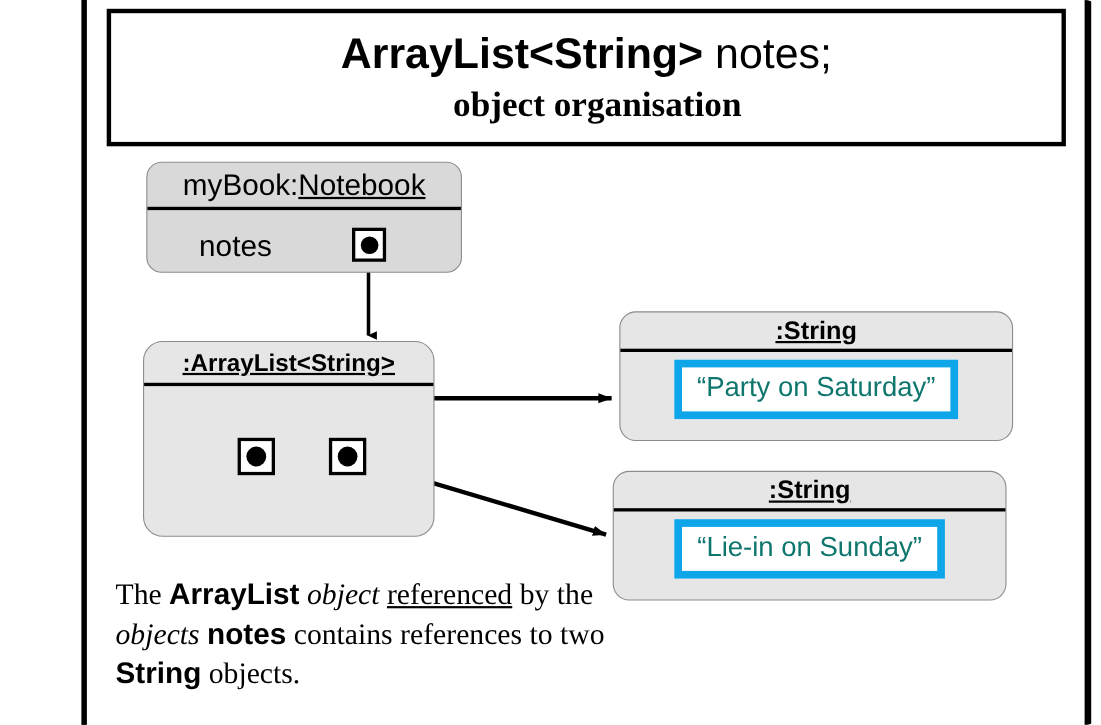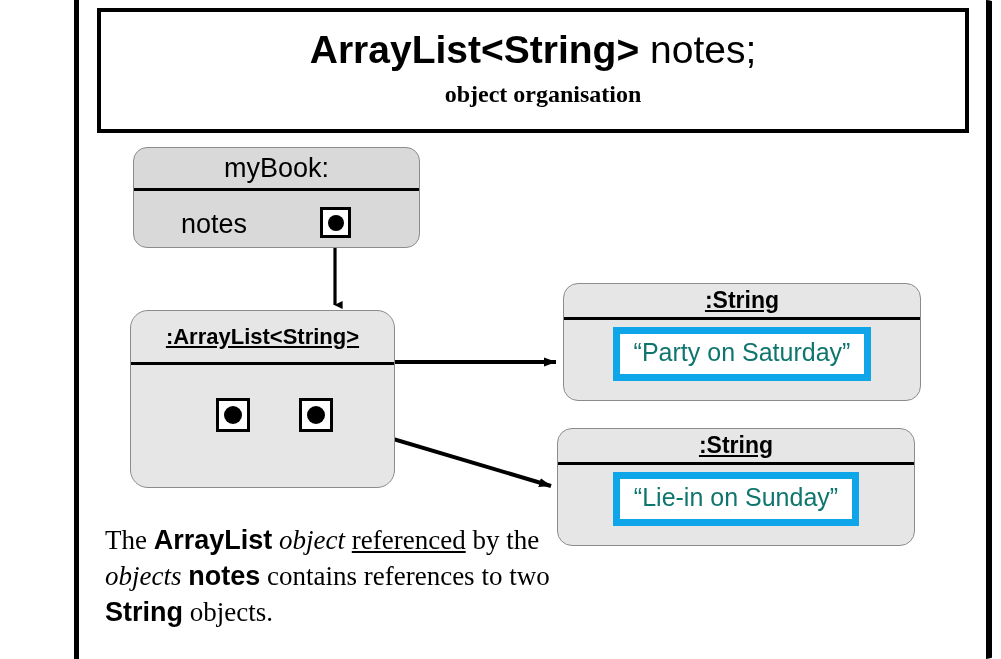--- a/index.html
+++ b/index.html
@@ -53,21 +53,21 @@
     font-family: "Liberation Sans", sans-serif;
     font-weight: bold;
   }
   .title-line1 .plain {
     font-family: "Liberation Sans", sans-serif;
     font-weight: normal;
   }
   .title-line2 {
     font-family: "Liberation Serif", serif;
     font-weight: bold;
-    font-size: 24px;
+    font-size: 32px;
     line-height: 42px;
     color: #000000;
     white-space: nowrap;
     margin-left: 20px;
   }
 
   
   .uml-box {
     position: absolute;
     box-sizing: border-box;
@@ -145,21 +145,21 @@
 
   
   #obj-arraylist {
     left: 130px;
     top: 310px;
     width: 265px;
     height: 178px;
     border-radius: 18px;
   }
   #obj-arraylist .uml-header {
-    height: 54px;
+    height: 40px;
     font-size: 22px;
     font-weight: bold;
   }
   #obj-arraylist .uml-body { height: 135px; }
 
   #arraylist-slot-0 { left: 216px; top: 398px; width: 34px; height: 34px; }
   #arraylist-slot-0::after { width: 18px; height: 18px; }
   #arraylist-slot-1 { left: 299px; top: 398px; width: 34px; height: 34px; }
   #arraylist-slot-1::after { width: 18px; height: 18px; }
 
@@ -252,20 +252,21 @@
     <line x1="335" y1="239" x2="335" y2="305" stroke="#000000" stroke-width="3.2" marker-end="url(#arrowhead-down)"></line>
 
     <polyline points="234,416 344,362 556,362" fill="none" stroke="#000000" stroke-width="4" marker-end="url(#arrowhead-right)"></polyline>
 
     <line x1="316" y1="416" x2="551" y2="486" stroke="#000000" stroke-width="4" marker-end="url(#arrowhead-right)"></line>
   </svg>
 
   <div class="uml-box" id="obj-mybook">
     <div class="uml-header">
       <span>myBook:</span>
+        <span class="underlined">Notebook</span>
     </div>
     <div class="uml-body">
       <span id="mybook-field-label">notes</span>
     </div>
   </div>
   <span class="ref-dot" id="mybook-ref-dot"></span>
 
   <div class="uml-box" id="obj-arraylist">
     <div class="uml-header">
       <span class="underlined">:ArrayList&lt;String&gt;</span>

